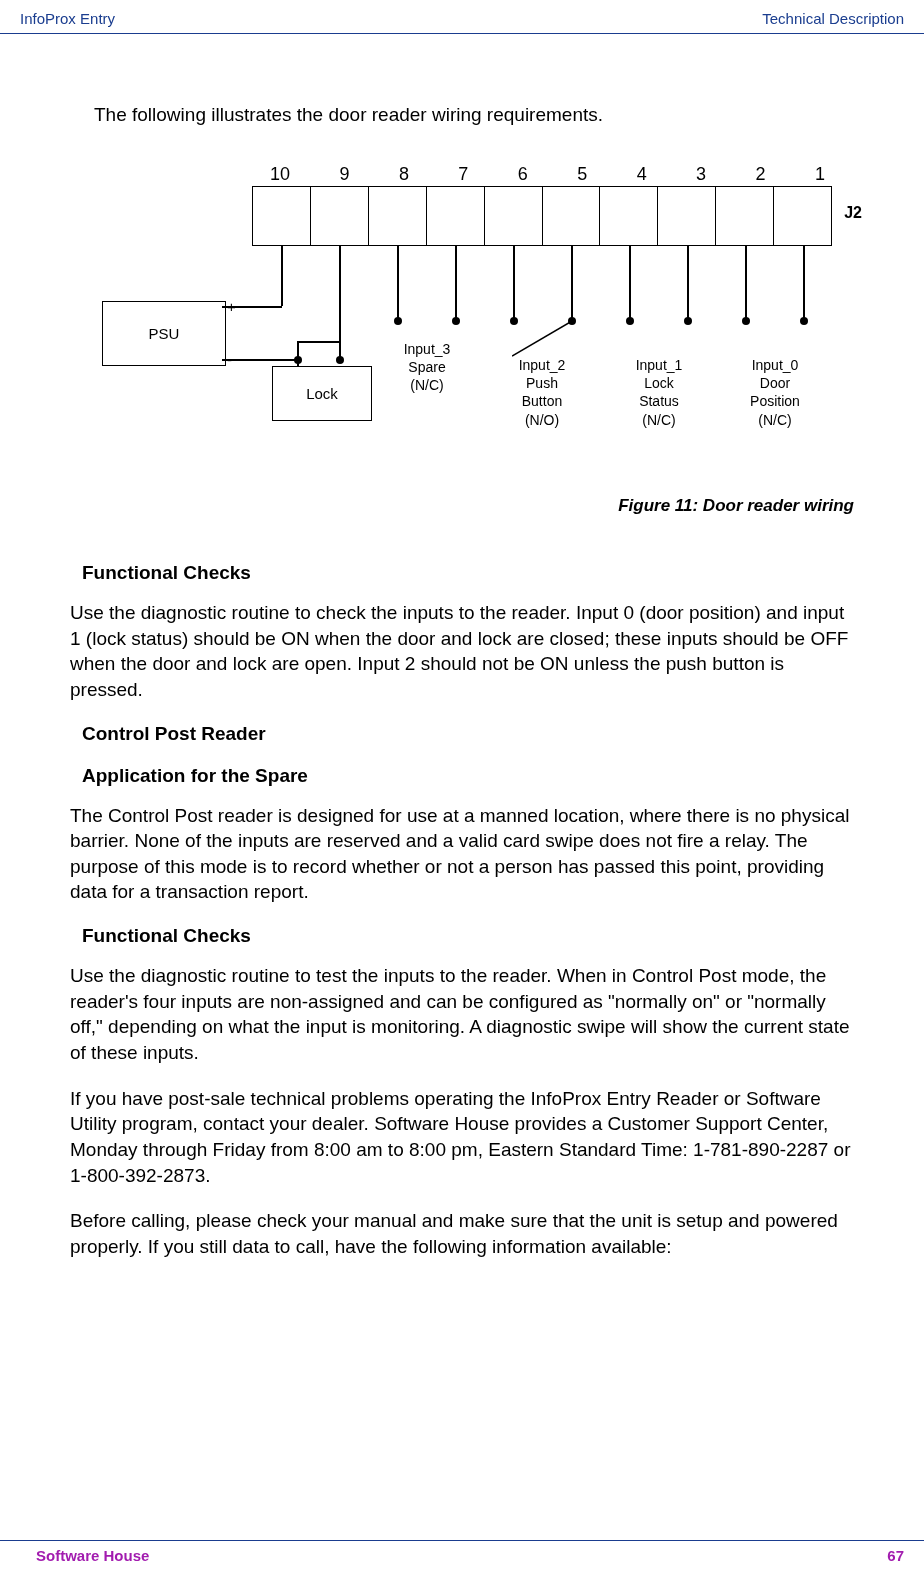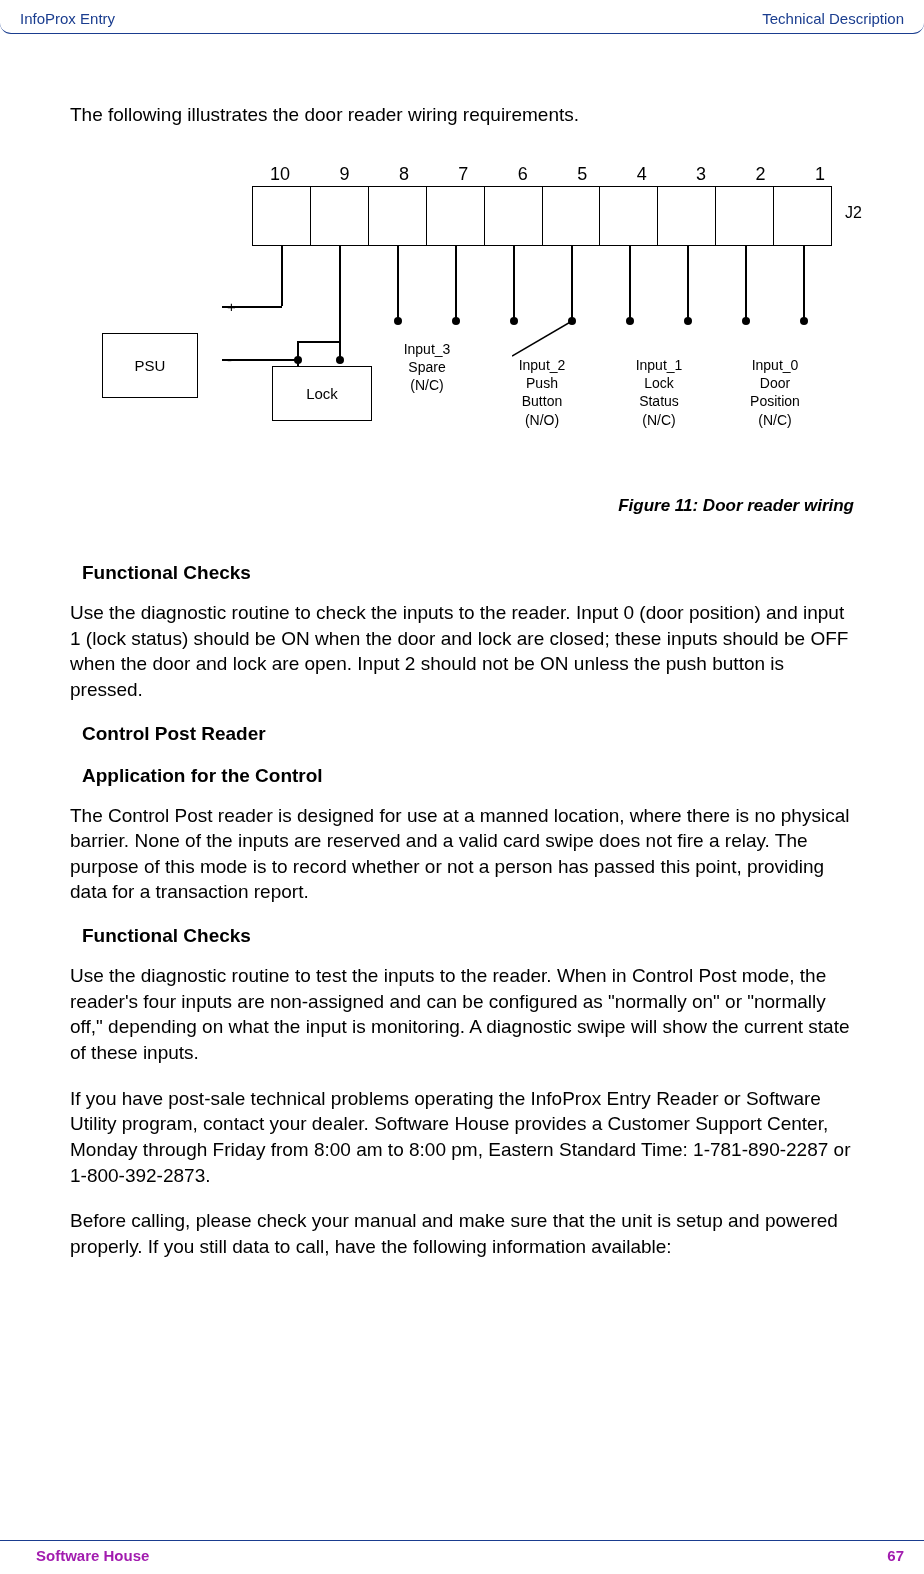--- a/index.html
+++ b/index.html
@@ -15,41 +15,41 @@
       position: relative;
       padding: 0;
     }
     .header {
       display: flex;
       justify-content: space-between;
       padding: 10px 20px 6px 20px;
       border-bottom: 1.5px solid #1a3d8f;
       color: #1a3d8f;
       font-size: 15px;
-      border-radius: 11px;
     }
     .footer {
       position: absolute;
       bottom: 10px;
       left: 0;
       right: 0;
       display: flex;
       justify-content: space-between;
       padding: 6px 20px 0 36px;
       border-top: 1.5px solid #1a3d8f;
       color: #a21caf;
       font-size: 15px;
       font-weight: bold;
     }
     .content {
       padding: 70px 70px 0 70px;
     }
     .intro-text {
       font-size: 19px;
       margin-bottom: 30px;
+      margin-left: 24px;
     }
     .diagram-container {
       position: relative;
       width: 780px;
       height: 320px;
       margin: 0 auto 20px auto;
     }
     .terminal-block {
       position: absolute;
       top: 30px;
@@ -73,34 +73,33 @@
       width: 555px;
       display: flex;
       justify-content: space-between;
       font-size: 18px;
     }
     .j2-label {
       position: absolute;
       top: 48px;
       right: -10px;
       font-size: 16px;
-      font-weight: normal;
+      font-weight: bold;
     }
     .psu-box {
       position: absolute;
       top: 145px;
       left: 30px;
-      width: 96px;
+      width: 124px;
       height: 65px;
       border: 1.5px solid black;
       display: flex;
       align-items: center;
       justify-content: center;
       font-size: 15px;
-      margin-top: 32px;
     }
     .psu-plus {
       position: absolute;
       top: 142px;
       left: 155px;
       font-size: 15px;
     }
     .psu-minus {
       position: absolute;
       top: 195px;
@@ -275,21 +274,21 @@
     </div>
   </div>
 
   <p class="figure-caption">Figure 11: Door reader wiring</p>
 
   <h3 class="section-heading">Functional Checks</h3>
   <p class="body-text">Use the diagnostic routine to check the inputs to the reader. Input 0 (door position) and input 1 (lock status) should be ON when the door and lock are closed; these inputs should be OFF when the door and lock are open. Input 2 should not be ON unless the push button is pressed.</p>
 
   <h3 class="section-heading">Control Post Reader</h3>
 
-  <h3 class="section-heading">Application for the Control</h3>
+  <h3 class="section-heading">Application for the Spare</h3>
   <p class="body-text">The Control Post reader is designed for use at a manned location, where there is no physical barrier. None of the inputs are reserved and a valid card swipe does not fire a relay. The purpose of this mode is to record whether or not a person has passed this point, providing data for a transaction report.</p>
 
   <h3 class="section-heading">Functional Checks</h3>
   <p class="body-text">Use the diagnostic routine to test the inputs to the reader. When in Control Post mode, the reader's four inputs are non-assigned and can be configured as "normally on" or "normally off," depending on what the input is monitoring. A diagnostic swipe will show the current state of these inputs.</p>
 
   <p class="body-text">If you have post-sale technical problems operating the InfoProx Entry Reader or Software Utility program, contact your dealer. Software House provides a Customer Support Center, Monday through Friday from 8:00 am to 8:00 pm, Eastern Standard Time: 1-781-890-2287 or 1-800-392-2873.</p>
   <p class="body-text">Before calling, please check your manual and make sure that the unit is setup and powered properly. If you still data to call, have the following information available:</p>
 </div>
 
 <div class="footer">

